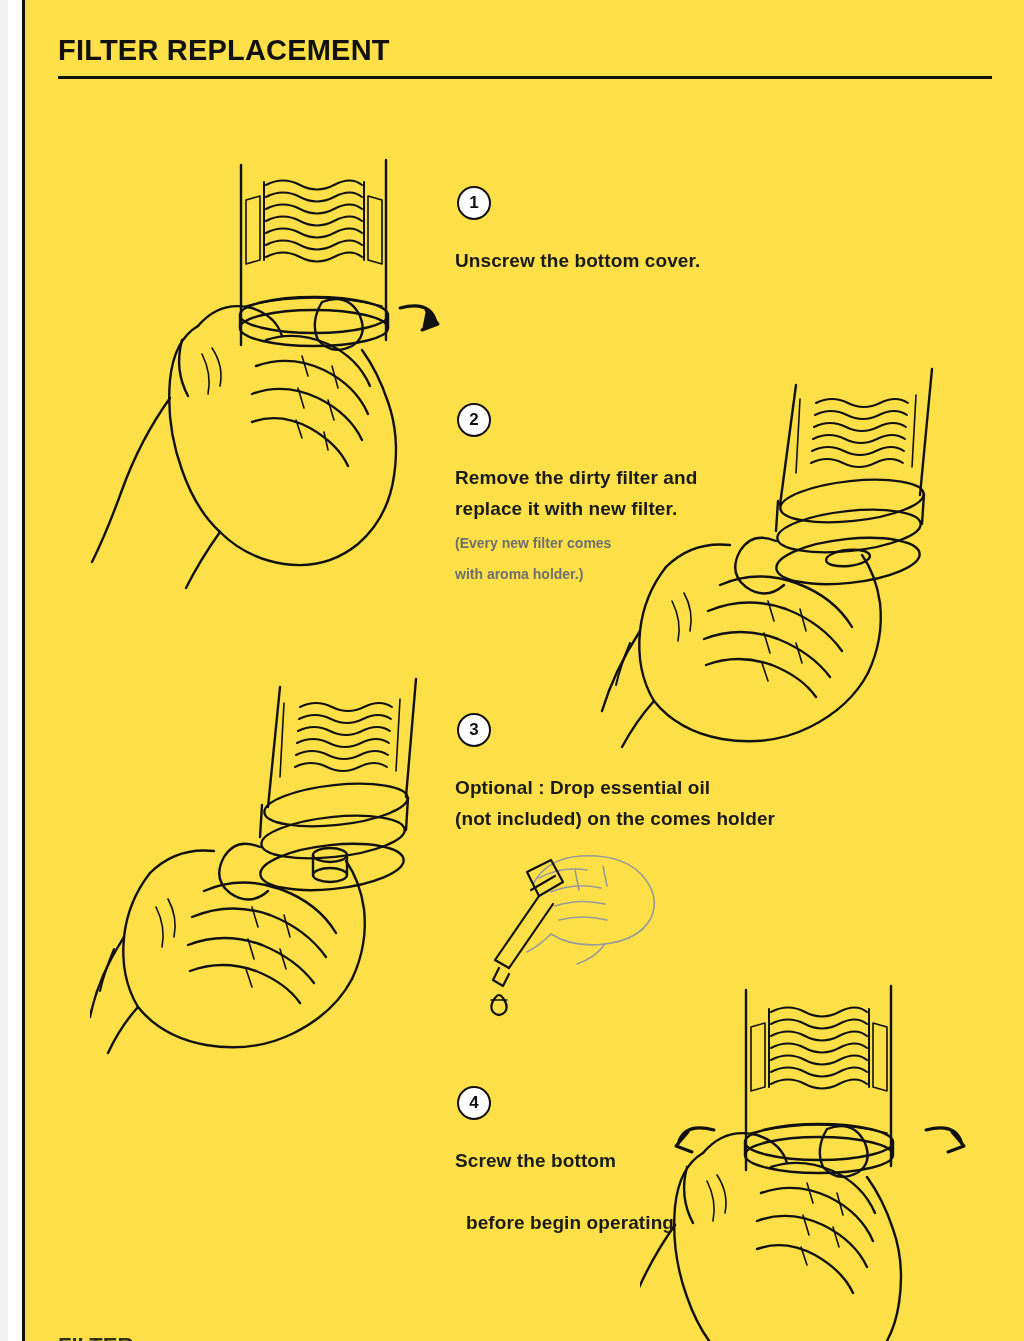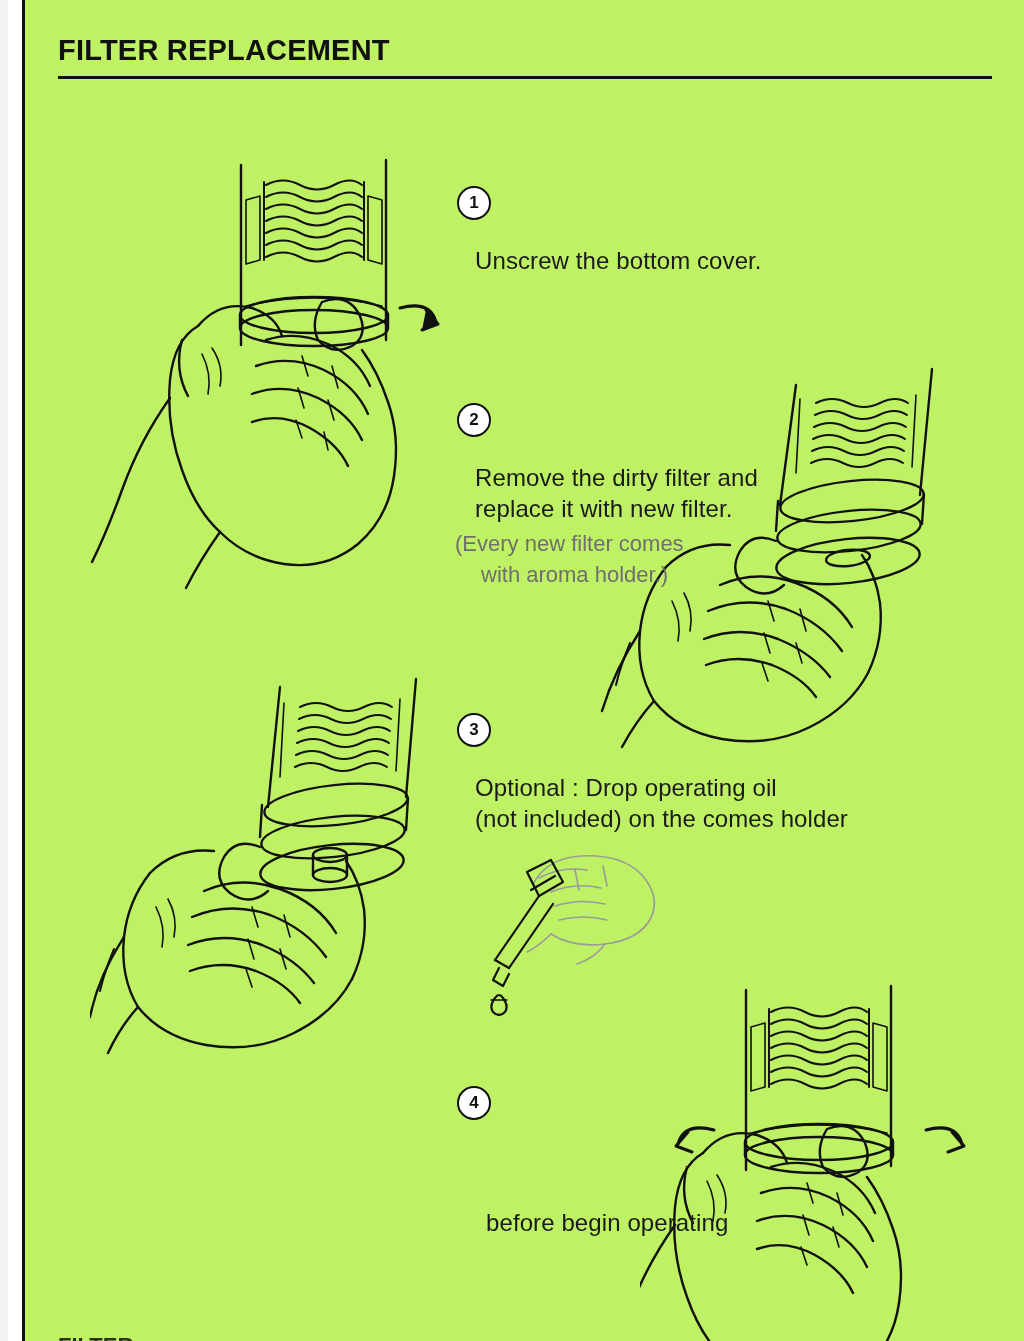--- a/index.html
+++ b/index.html
@@ -8,21 +8,21 @@
     background: #ffffff;
   }
   body {
     font-family: "Liberation Sans", sans-serif;
     color: #1a1a1a;
   }
   .page {
     position: relative;
     width: 1024px;
     height: 1341px;
-    background: #bef264;
+    background: #fde047;
     overflow: hidden;
   }
   
   .edge-left {
     position: absolute;
     left: 0; top: 0;
     width: 22px; height: 1341px;
     background: #ffffff;
     border-right: 3px solid #111111;
   }
@@ -58,31 +58,30 @@
     box-sizing: border-box;
     text-align: center;
     line-height: 30px;
     font-size: 17px;
     font-weight: bold;
     color: #111111;
     background: #ffffff;
   }
   .step-text {
     position: absolute;
-    font-size: 24px;
-    font-weight: normal;
+    font-size: 19px;
+    font-weight: bold;
     line-height: 31px;
     color: #1a1a1a;
     letter-spacing: 0.1px;
-    margin-left: 20px;
   }
   .step-sub {
     position: absolute;
-    font-size: 22px;
-    font-weight: normal;
+    font-size: 14px;
+    font-weight: bold;
     line-height: 31px;
     color: #6f6f6f;
   }
   .illus {
     position: absolute;
   }
   .footer-ghost {
     position: absolute;
     left: 58px;
     bottom: -6px;
@@ -214,21 +213,21 @@
 
       <path d="M40 276 Q14 316 2 356"></path>
       <path d="M54 346 Q36 366 22 392"></path>
     </g>
   </svg>
 
   <div class="step-num" style="left:457px; top:403px;">2</div>
   <div class="step-text" style="left:455px; top:493px; width:400px;">replace it with new filter.</div>
   <div class="step-text" style="left:455px; top:462px; width:400px;">Remove the dirty filter and</div>
   <div class="step-sub" style="left:455px; top:528px; width:400px;">(Every new filter comes</div>
-  <div class="step-sub" style="left:455px; top:559px; width:400px;margin-left:26px;">with aroma holder.)</div>
+  <div class="step-sub" style="left:455px; top:559px; width:400px;">with aroma holder.)</div>
 
   <svg class="illus" style="left:90px; top:665px;" width="370" height="400" viewBox="0 0 370 400">
     <g fill="none" stroke="#111111" stroke-width="2.4" stroke-linecap="round" stroke-linejoin="round">
       <path d="M190 22 L178 142"></path>
       <path d="M326 14 L316 132"></path>
       <g stroke-width="2">
         <path d="M210 42 Q226 34 242 42 Q258 50 274 42 Q290 34 302 42"></path>
         <path d="M209 54 Q225 46 241 54 Q257 62 273 54 Q289 46 301 54"></path>
         <path d="M208 66 Q224 58 240 66 Q256 74 272 66 Q288 58 300 66"></path>
         <path d="M207 78 Q223 70 239 78 Q255 86 271 78 Q287 70 299 78"></path>
@@ -264,21 +263,21 @@
       <path d="M156 304 L162 322" stroke-width="1.6"></path>
       <path d="M78 234 Q88 252 84 272" stroke-width="1.6"></path>
       <path d="M66 242 Q76 262 72 282" stroke-width="1.6"></path>
       <path d="M24 284 Q14 308 10 326" stroke-width="2"></path>
       <path d="M34 272 Q8 312 0 352"></path>
       <path d="M48 342 Q30 362 18 388"></path>
     </g>
   </svg>
 
   <div class="step-num" style="left:457px; top:713px;">3</div>
-  <div class="step-text" style="left:455px; top:772px; width:430px;">Optional : Drop operating oil</div>
+  <div class="step-text" style="left:455px; top:772px; width:430px;">Optional : Drop essential oil</div>
   <div class="step-text" style="left:455px; top:803px; width:430px;">(not included) on the  comes holder</div>
 
   <svg class="illus" style="left:455px; top:840px;" width="220" height="185" viewBox="0 0 220 185">
     <g fill="none" stroke="#9a9a9a" stroke-width="1.6" stroke-linecap="round" stroke-linejoin="round">
       <path d="M78 44 Q92 18 126 16 Q166 14 186 34 Q206 56 196 78 Q184 100 150 104 Q118 108 96 94"></path>
       <path d="M84 38 Q106 26 132 30"></path>
       <path d="M96 52 Q120 42 146 48"></path>
       <path d="M100 66 Q124 58 150 64"></path>
       <path d="M104 80 Q128 74 152 80"></path>
       <path d="M150 104 Q140 118 122 124"></path>
@@ -350,17 +349,18 @@
       <path d="M85 379 Q65 407 51 435"></path>
 
       <path d="M74 150 Q44 142 38 164" stroke-width="3"></path>
       <path d="M48 152 L36 166 L52 172" stroke-width="3"></path>
       <path d="M286 150 Q316 142 322 164" stroke-width="3"></path>
       <path d="M312 152 L324 166 L308 172" stroke-width="3"></path>
     </g>
   </svg>
 
   <div class="step-num" style="left:457px; top:1086px;">4</div>
+  <div class="step-text" style="left:455px; top:1145px; width:300px;">Screw the bottom</div>
   <div class="step-text" style="left:466px; top:1207px; width:330px;">before begin operating</div>
 
   <div class="footer-ghost">FILTER</div>
 
 </div>
 
 </body></html>

